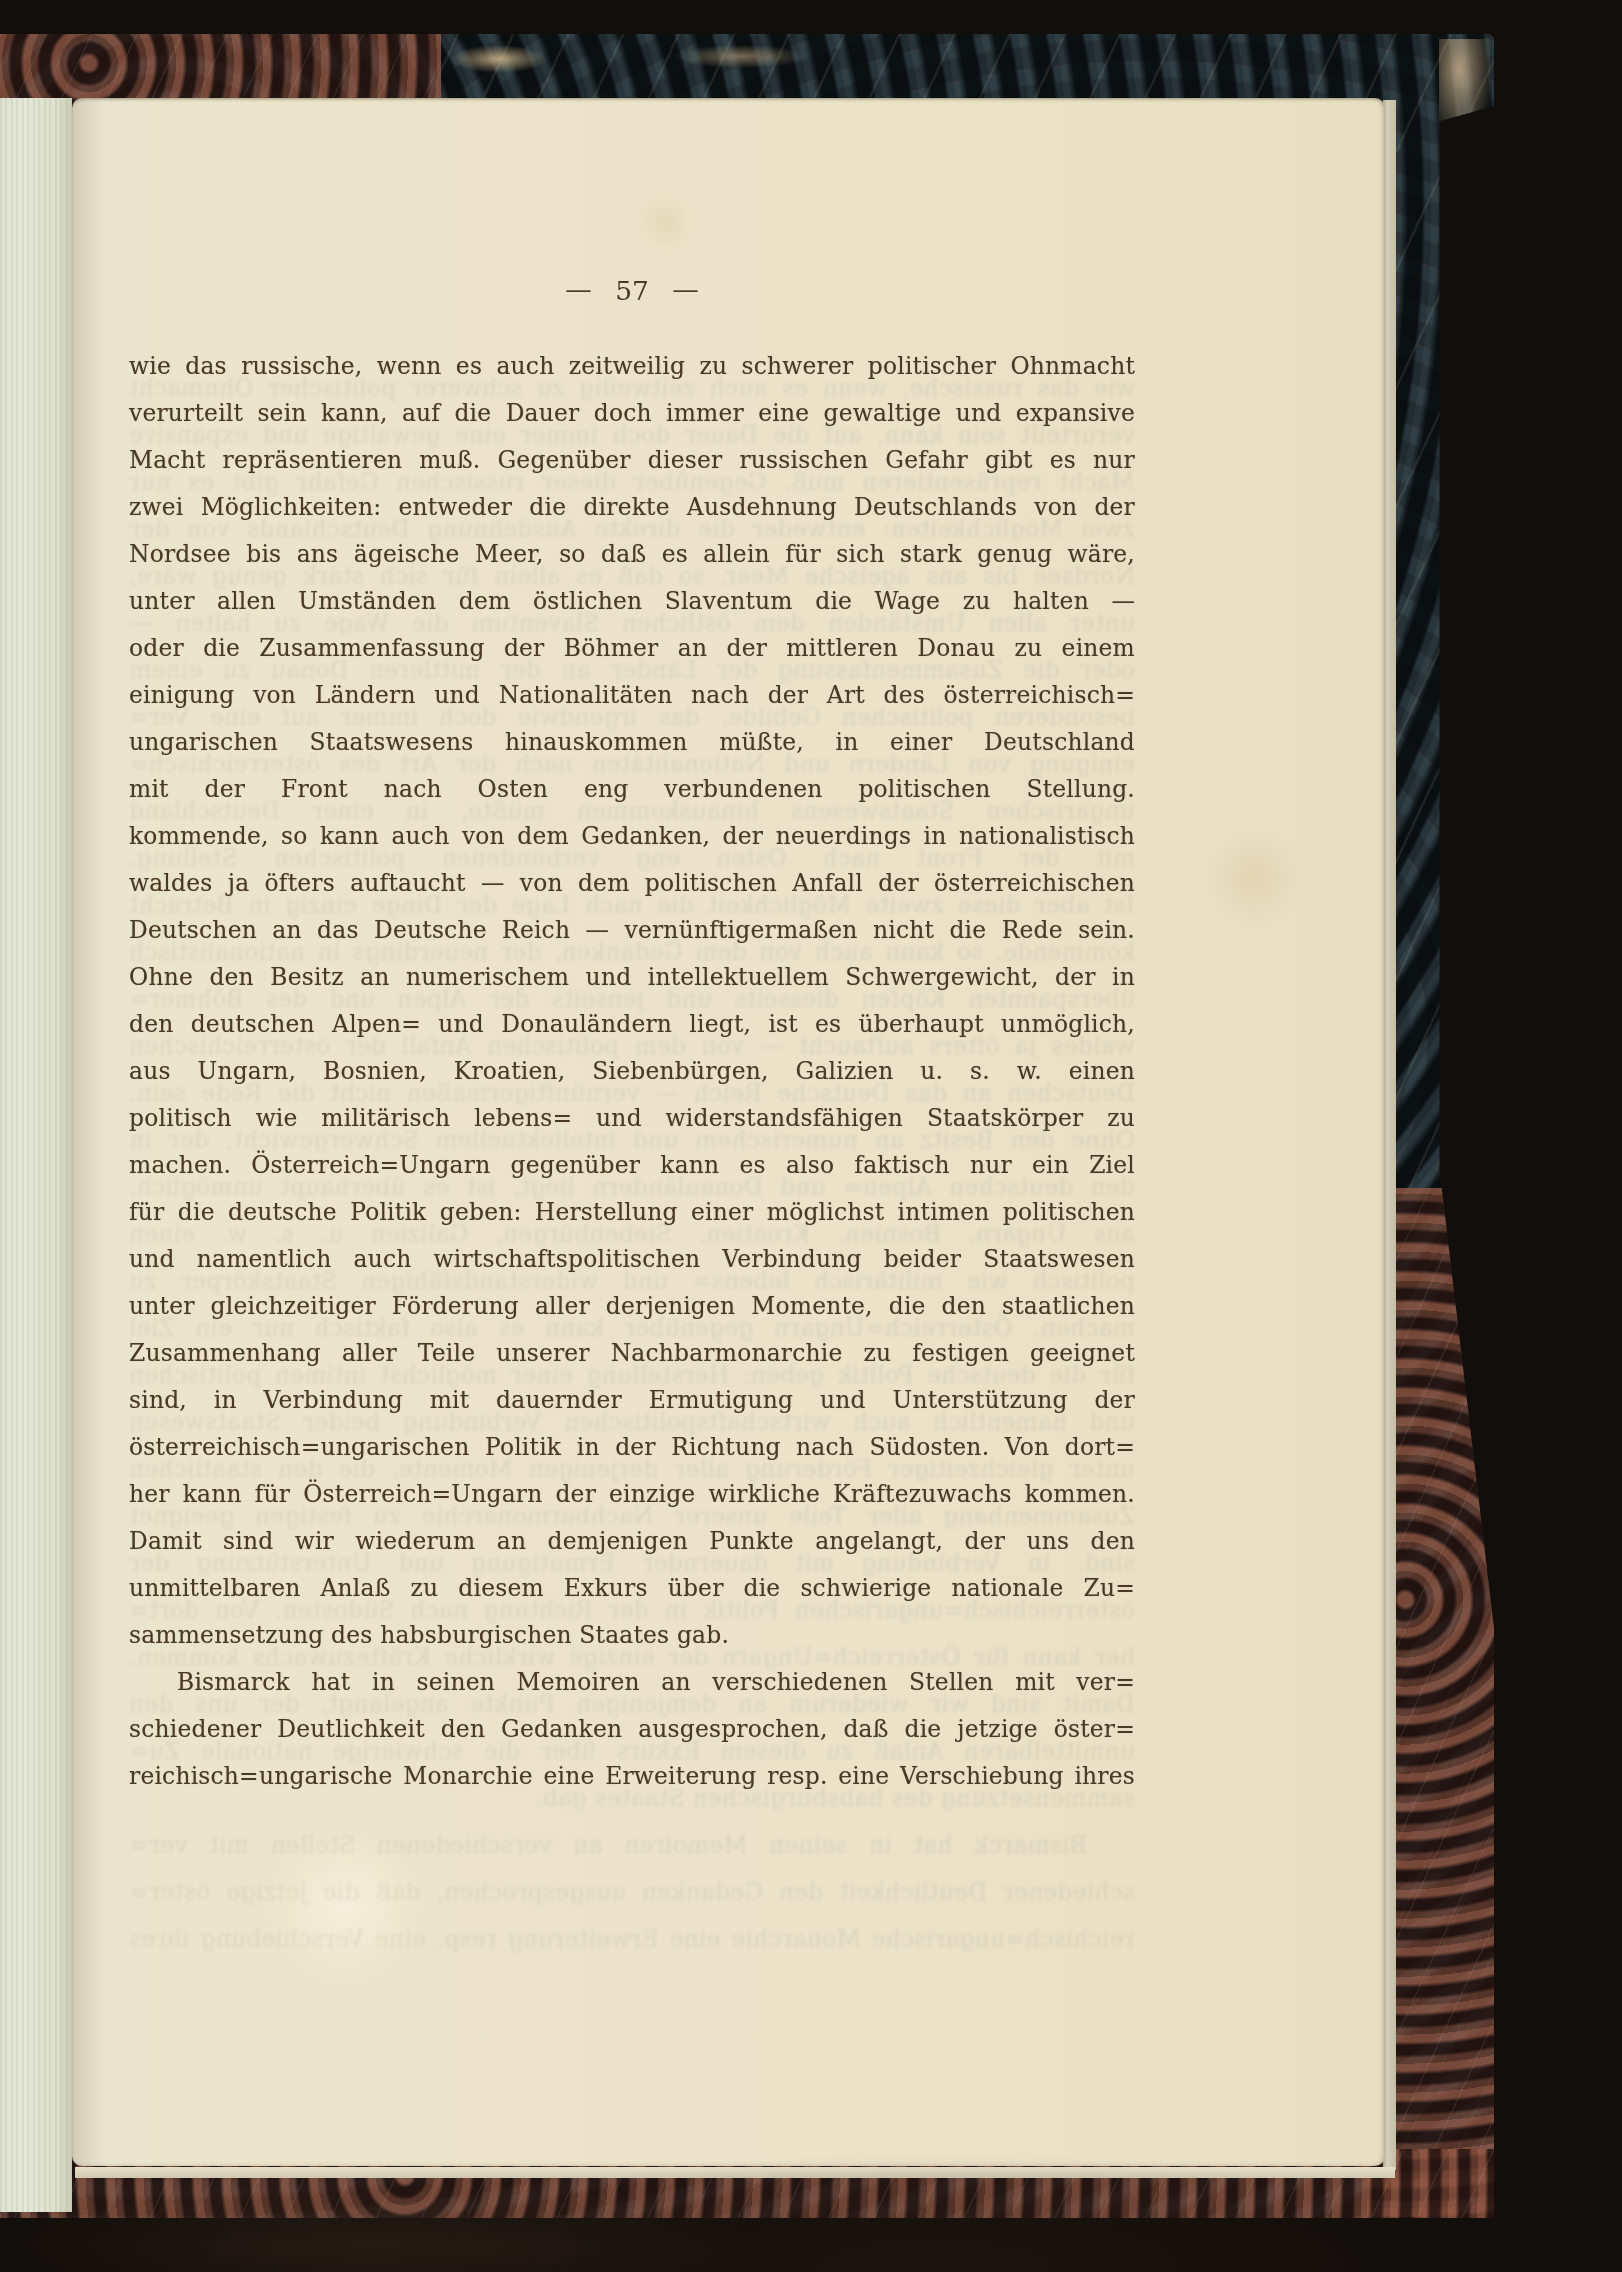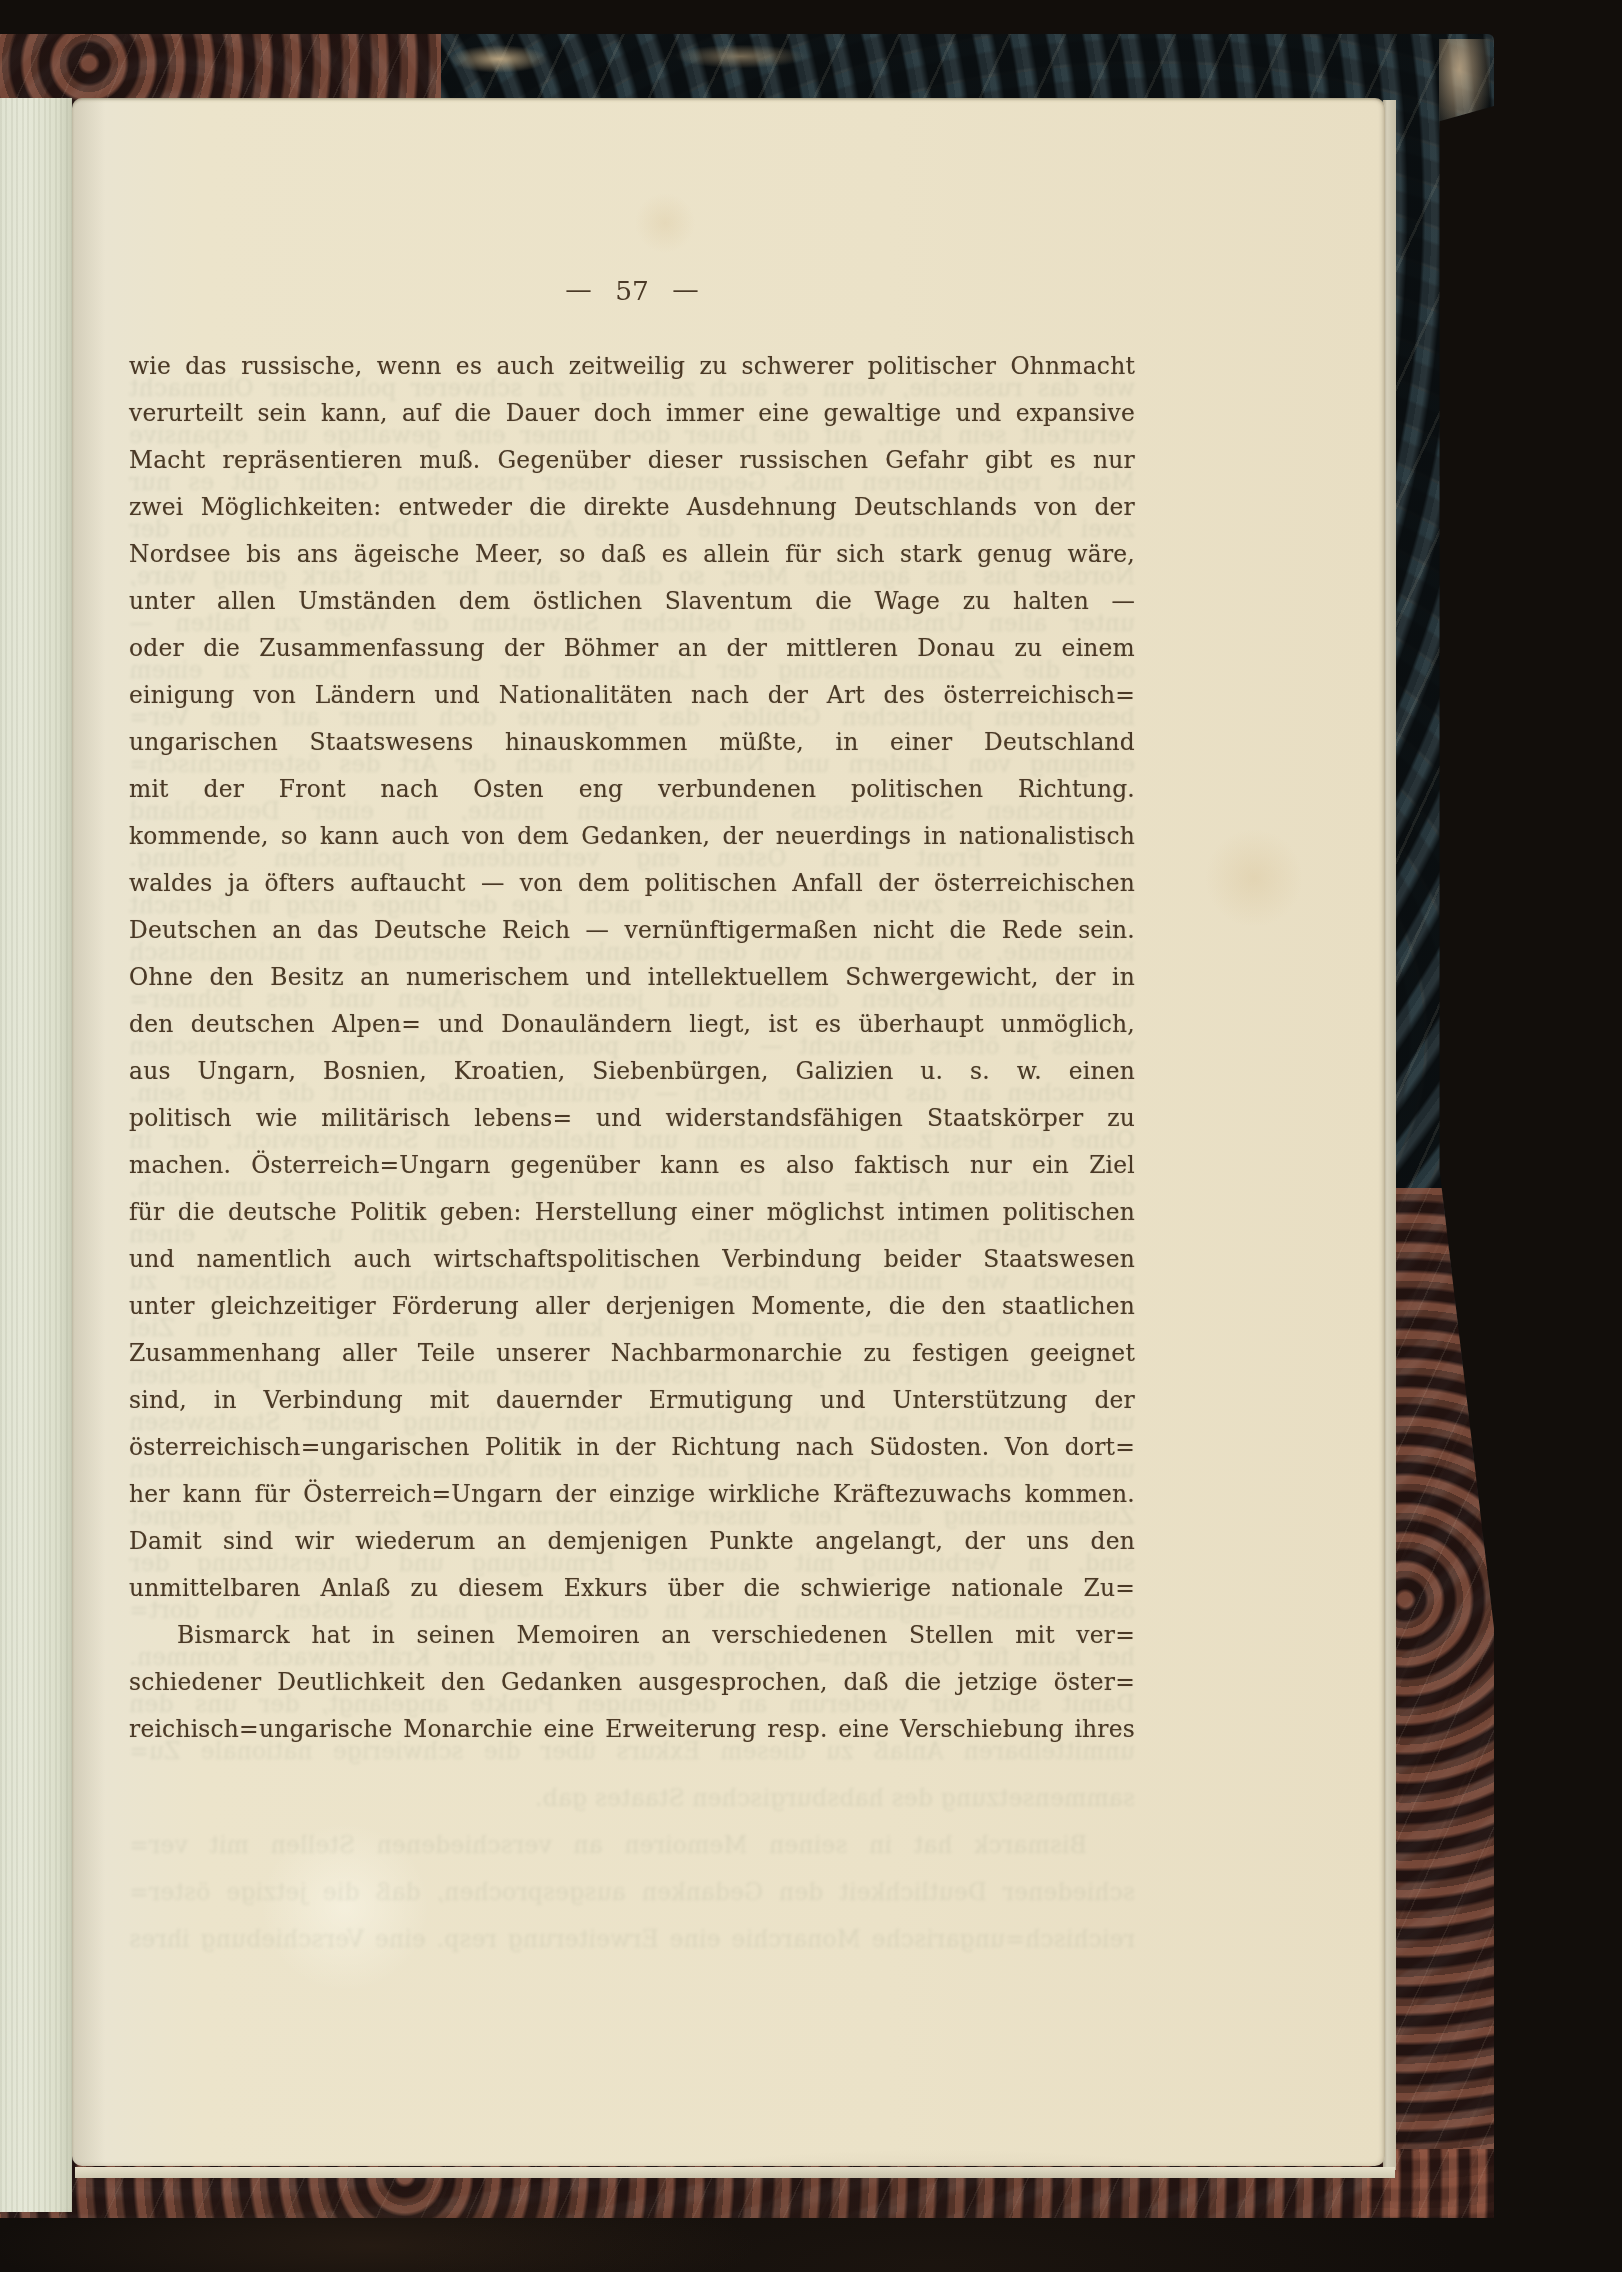--- a/index.html
+++ b/index.html
@@ -126,38 +126,39 @@
     <div class="text-block">
         <div class="line j">wie das russische, wenn es auch zeitweilig zu schwerer politischer Ohnmacht</div>
         <div class="line j">verurteilt sein kann, auf die Dauer doch immer eine gewaltige und expansive</div>
         <div class="line j">Macht repräsentieren muß. Gegenüber dieser russischen Gefahr gibt es nur</div>
         <div class="line j">zwei Möglichkeiten: entweder die direkte Ausdehnung Deutschlands von der</div>
         <div class="line j">Nordsee bis ans ägeische Meer, so daß es allein für sich stark genug wäre,</div>
         <div class="line j">unter allen Umständen dem östlichen Slaventum die Wage zu halten —</div>
         <div class="line j">oder die Zusammenfassung der Böhmer an der mittleren Donau zu einem</div>
         <div class="line j">einigung von Ländern und Nationalitäten nach der Art des österreichisch=</div>
         <div class="line j">ungarischen Staatswesens hinauskommen müßte, in einer Deutschland</div>
-        <div class="line j">mit der Front nach Osten eng verbundenen politischen Richtung.</div>
+        <div class="line j">mit der Front nach Osten eng verbundenen politischen Stellung.</div>
         <div class="line j">kommende, so kann auch von dem Gedanken, der neuerdings in nationalistisch</div>
         <div class="line j">waldes ja öfters auftaucht — von dem politischen Anfall der österreichischen</div>
         <div class="line j">Deutschen an das Deutsche Reich — vernünftigermaßen nicht die Rede sein.</div>
         <div class="line j">Ohne den Besitz an numerischem und intellektuellem Schwergewicht, der in</div>
         <div class="line j">den deutschen Alpen= und Donauländern liegt, ist es überhaupt unmöglich,</div>
         <div class="line j">aus Ungarn, Bosnien, Kroatien, Siebenbürgen, Galizien u. s. w. einen</div>
         <div class="line j">politisch wie militärisch lebens= und widerstandsfähigen Staatskörper zu</div>
         <div class="line j">machen. Österreich=Ungarn gegenüber kann es also faktisch nur ein Ziel</div>
         <div class="line j">für die deutsche Politik geben: Herstellung einer möglichst intimen politischen</div>
         <div class="line j">und namentlich auch wirtschaftspolitischen Verbindung beider Staatswesen</div>
         <div class="line j">unter gleichzeitiger Förderung aller derjenigen Momente, die den staatlichen</div>
         <div class="line j">Zusammenhang aller Teile unserer Nachbarmonarchie zu festigen geeignet</div>
         <div class="line j">sind, in Verbindung mit dauernder Ermutigung und Unterstützung der</div>
         <div class="line j">österreichisch=ungarischen Politik in der Richtung nach Südosten. Von dort=</div>
         <div class="line j">her kann für Österreich=Ungarn der einzige wirkliche Kräftezuwachs kommen.</div>
         <div class="line j">Damit sind wir wiederum an demjenigen Punkte angelangt, der uns den</div>
         <div class="line j">unmittelbaren Anlaß zu diesem Exkurs über die schwierige nationale Zu=</div>
+        <div class="line">sammensetzung des habsburgischen Staates gab.</div>
         <div class="line j ind">Bismarck hat in seinen Memoiren an verschiedenen Stellen mit ver=</div>
         <div class="line j">schiedener Deutlichkeit den Gedanken ausgesprochen, daß die jetzige öster=</div>
         <div class="line j">reichisch=ungarische Monarchie eine Erweiterung resp. eine Verschiebung ihres</div>
       </div>
   </div>
 
 </div>
 
 
 </body></html>

